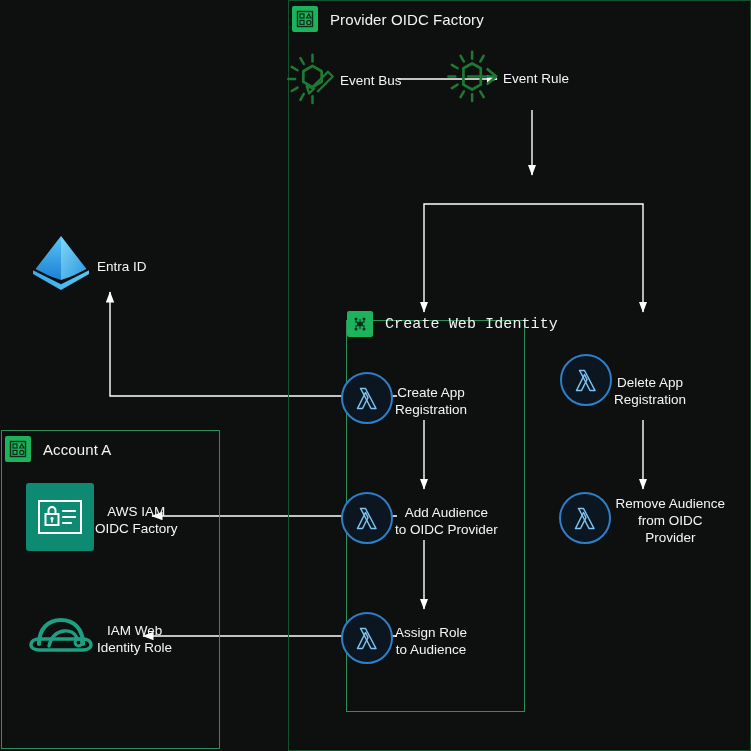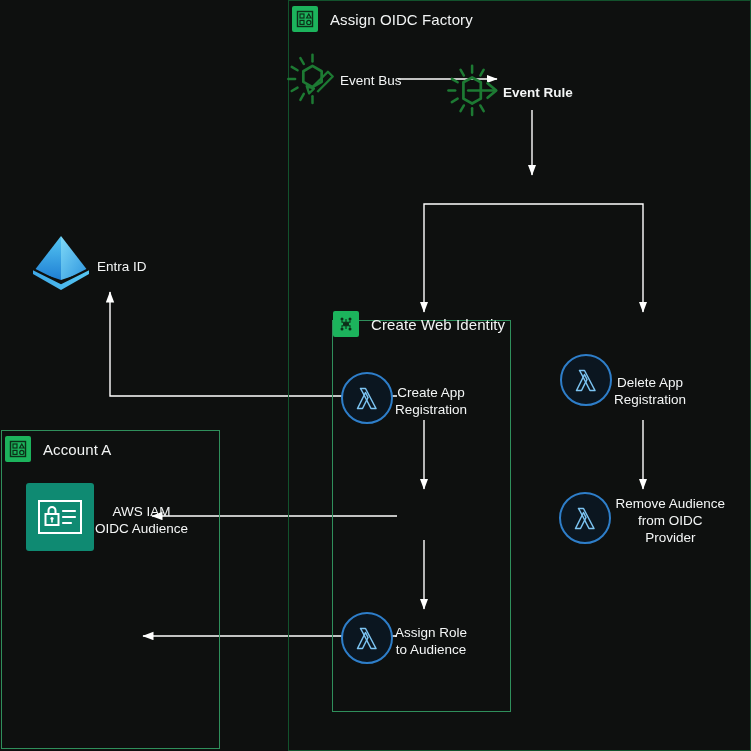--- a/index.html
+++ b/index.html
@@ -150,40 +150,40 @@
     <div class="group-header" style="top:2px;left:3px;">
       <span class="group-icon">
         <svg width="18" height="18" viewBox="0 0 18 18">
           <rect x="1.5" y="1.5" width="15" height="15" fill="none" stroke="#0c2f18" stroke-width="1.4"></rect>
           <rect x="4" y="4" width="4" height="4" fill="none" stroke="#0c2f18" stroke-width="1.2"></rect>
           <path d="M12.8,4 L15,8 L10.6,8 z" fill="none" stroke="#0c2f18" stroke-width="1.2"></path>
           <circle cx="12.8" cy="12.4" r="2.1" fill="none" stroke="#0c2f18" stroke-width="1.2"></circle>
           <rect x="4" y="10.4" width="4" height="4" fill="none" stroke="#0c2f18" stroke-width="1.2"></rect>
         </svg>
       </span>
-      <span class="group-title">Assign OIDC Factory</span>
+      <span class="group-title">Provider OIDC Factory</span>
     </div>
   </div>
 
   <div class="group accounta" style="left:1px; top:430px; width:219px; height:319px;">
     <div class="group-header" style="top:2px;left:3px;">
       <span class="group-icon">
         <svg width="18" height="18" viewBox="0 0 18 18">
           <rect x="1.5" y="1.5" width="15" height="15" fill="none" stroke="#0c2f18" stroke-width="1.4"></rect>
           <rect x="4" y="4" width="4" height="4" fill="none" stroke="#0c2f18" stroke-width="1.2"></rect>
           <path d="M12.8,4 L15,8 L10.6,8 z" fill="none" stroke="#0c2f18" stroke-width="1.2"></path>
           <circle cx="12.8" cy="12.4" r="2.1" fill="none" stroke="#0c2f18" stroke-width="1.2"></circle>
           <rect x="4" y="10.4" width="4" height="4" fill="none" stroke="#0c2f18" stroke-width="1.2"></rect>
         </svg>
       </span>
       <span class="group-title">Account A</span>
     </div>
   </div>
 
-  <div class="group sfn" style="left:332px; top:320px; width:179px; height:392px;">
+  <div class="group sfn" style="left:346px; top:320px; width:179px; height:392px;font-family:Liberation Mono, monospace;">
     <div class="group-header" style="top:-13px;left:0px;">
       <span class="group-icon">
         <svg width="18" height="18" viewBox="0 0 18 18">
           <circle cx="5" cy="4" r="1.5" fill="#0c2f18"></circle>
           <circle cx="13" cy="4" r="1.5" fill="#0c2f18"></circle>
           <circle cx="5" cy="14" r="1.5" fill="#0c2f18"></circle>
           <circle cx="13" cy="14" r="1.5" fill="#0c2f18"></circle>
           <rect x="6" y="7.2" width="6" height="3.6" rx="1.2" fill="#0c2f18"></rect>
           <path d="M9,4 L9,7.2 M9,10.8 L9,14 M5,5.5 L5,7.2 L9,7.2 M13,5.5 L13,7.2 L9,7.2 M5,12.5 L5,10.8 L9,10.8 M13,12.5 L13,10.8 L9,10.8" stroke="#0c2f18" stroke-width="1.1" fill="none"></path>
         </svg>
@@ -206,21 +206,21 @@
           <path d="M29.5,48 L29.5,55"></path>
         </g>
         <path d="M29.5,16.5 L39,22 L39,33 L29.5,38.5 L20,33 L20,22 z" stroke="#1d7a33" stroke-width="2.8" fill="none" stroke-linejoin="round"></path>
         <path d="M26,45 L23.5,37.5 L31,40 z" stroke="#1d7a33" stroke-width="2.4" fill="none" stroke-linejoin="round"></path>
         <path d="M29.5,38.5 L45.5,22.5 L50.5,27.5 L34.5,43.5" stroke="#1d7a33" stroke-width="2.4" fill="none" stroke-linejoin="round"></path>
       </svg>
     </span>
     <span class="label">Event Bus</span>
   </div>
 
-  <div class="node" style="left:532px; top:62px;font-weight:bold;">
+  <div class="node" style="left:532px; top:48px;">
     <span class="glyph">
       <svg width="58" height="58" viewBox="0 0 58 58">
         <g stroke="#1d7a33" stroke-width="2.6" fill="none" stroke-linecap="round">
           <path d="M26,11 L26,4"></path>
           <path d="M17.5,14 L14,8"></path>
           <path d="M11,21 L5,17.5"></path>
           <path d="M8.5,29.5 L1.5,29.5"></path>
           <path d="M11,38 L5,41.5"></path>
           <path d="M17.5,45 L14,51"></path>
           <path d="M26,48 L26,55"></path>
@@ -268,20 +268,32 @@
         <svg width="30" height="30" viewBox="0 0 30 30">
           <path d="M8.5,5.5 L13.5,5.5 L24,25.5 L19,25.5 L10.5,9 z" fill="none" stroke="#7cc4f2" stroke-width="1.5" stroke-linejoin="round"></path>
           <path d="M5.5,25.5 L10.5,25.5 L16,14.5 L13.5,9.5 z" fill="none" stroke="#7cc4f2" stroke-width="1.5" stroke-linejoin="round"></path>
         </svg>
       </span>
     </span>
     <span class="label">Create App
 Registration</span>
   </div>
 
+  <div class="node" style="left:424px; top:490px;">
+    <span class="glyph">
+      <span class="lambda-circle">
+        <svg width="30" height="30" viewBox="0 0 30 30">
+          <path d="M8.5,5.5 L13.5,5.5 L24,25.5 L19,25.5 L10.5,9 z" fill="none" stroke="#7cc4f2" stroke-width="1.5" stroke-linejoin="round"></path>
+          <path d="M5.5,25.5 L10.5,25.5 L16,14.5 L13.5,9.5 z" fill="none" stroke="#7cc4f2" stroke-width="1.5" stroke-linejoin="round"></path>
+        </svg>
+      </span>
+    </span>
+    <span class="label">Add Audience
+to OIDC Provider</span>
+  </div>
 
   <div class="node" style="left:424px; top:610px;">
     <span class="glyph">
       <span class="lambda-circle">
         <svg width="30" height="30" viewBox="0 0 30 30">
           <path d="M8.5,5.5 L13.5,5.5 L24,25.5 L19,25.5 L10.5,9 z" fill="none" stroke="#7cc4f2" stroke-width="1.5" stroke-linejoin="round"></path>
           <path d="M5.5,25.5 L10.5,25.5 L16,14.5 L13.5,9.5 z" fill="none" stroke="#7cc4f2" stroke-width="1.5" stroke-linejoin="round"></path>
         </svg>
       </span>
     </span>
@@ -322,17 +334,29 @@
           <rect x="2" y="3" width="42" height="32" fill="none" stroke="#ffffff" stroke-width="2"></rect>
           <rect x="8.5" y="16" width="13" height="11" fill="none" stroke="#ffffff" stroke-width="2"></rect>
           <path d="M11.5,16 L11.5,12.5 a3.5,3.5 0 0 1 7,0 L18.5,16" fill="none" stroke="#ffffff" stroke-width="2"></path>
           <circle cx="15" cy="20.5" r="1.6" fill="#ffffff"></circle>
           <path d="M15,21.5 L15,24.5" stroke="#ffffff" stroke-width="1.6"></path>
           <path d="M26,13 L38,13 M26,19 L38,19 M26,25 L34,25" stroke="#ffffff" stroke-width="2.2" stroke-linecap="round"></path>
         </svg>
       </span>
     </span>
     <span class="label">AWS IAM
-OIDC Audience</span>
-  </div>
-
+OIDC Factory</span>
+  </div>
+
+  <div class="node" style="left:110px; top:608px;">
+    <span class="glyph" style="width:72px;height:56px;">
+      <svg width="72" height="56" viewBox="0 0 72 56">
+        <path d="M14,36 C14,21 23,12 36,12 C49,12 58,21 58,36" fill="none" stroke="#1f9e82" stroke-width="4.2" stroke-linecap="round"></path>
+        <path d="M6,37 C6,33 10,31 14,31 L58,31 C62,31 66,33 66,37 C66,40 62,42 58,42 L14,42 C10,42 6,40 6,37 z" fill="none" stroke="#1f9e82" stroke-width="3.4" stroke-linejoin="round"></path>
+        <path d="M24,38 C26,29 31,24 39,23 C45,22.3 50,25 52,30" fill="none" stroke="#1f9e82" stroke-width="3.4" stroke-linecap="round"></path>
+        <circle cx="53.5" cy="34.5" r="3.4" fill="none" stroke="#1f9e82" stroke-width="3"></circle>
+      </svg>
+    </span>
+    <span class="label">IAM Web
+Identity Role</span>
+  </div>
 
 </div>
 
 </body></html>

